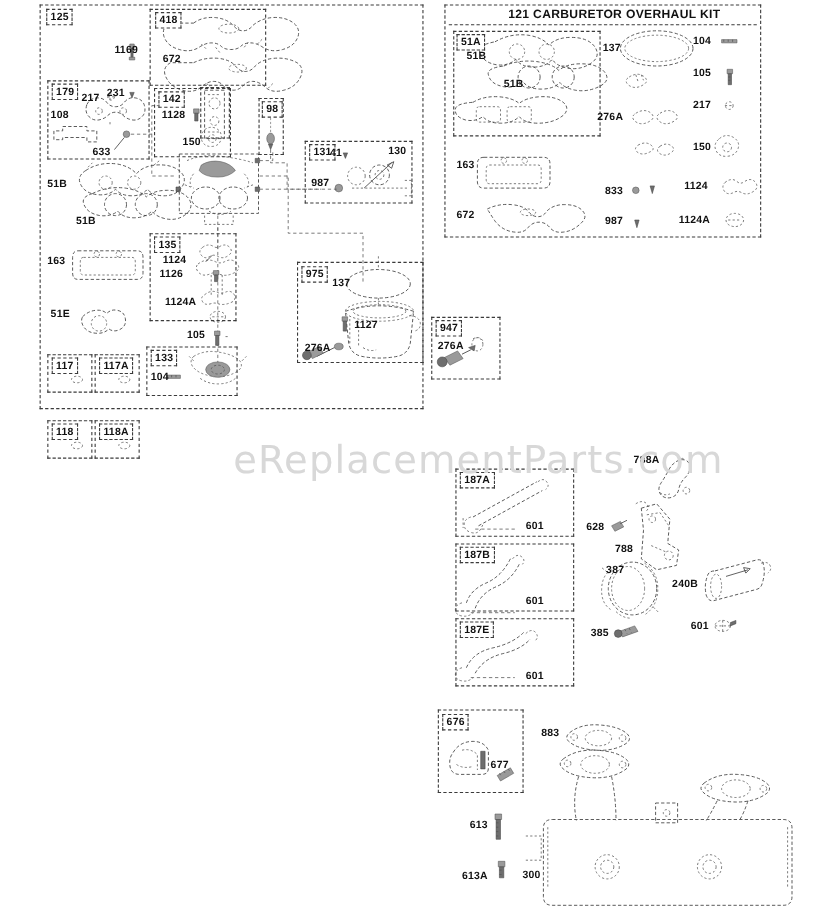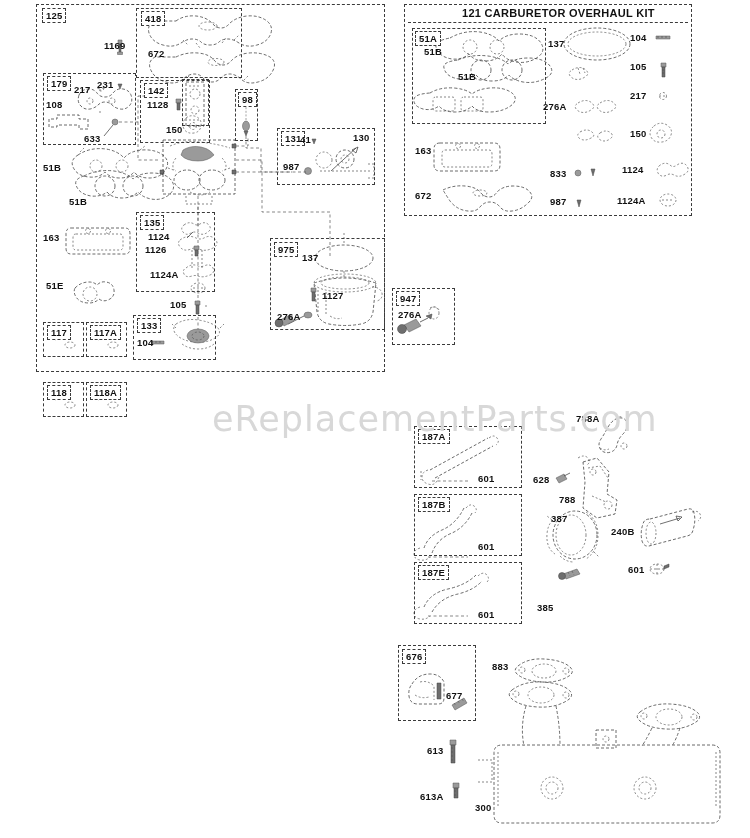--- a/index.html
+++ b/index.html
@@ -599,27 +599,27 @@
 
   <div class="dbox" style="left:414px;top:562px;width:108px;height:62px;"></div>
   <div class="chip boxed" style="left:418px;top:565px;">187E</div>
   <div class="lbl" style="left:478px;top:609px;">601</div>
 
   <div class="lbl" style="left:576px;top:413px;">788A</div>
   <div class="lbl" style="left:533px;top:474px;">628</div>
   <div class="lbl" style="left:559px;top:494px;">788</div>
   <div class="lbl" style="left:551px;top:513px;">387</div>
   <div class="lbl" style="left:611px;top:526px;">240B</div>
-  <div class="lbl" style="left:537px;top:570px;margin-top:32px;">385</div>
+  <div class="lbl" style="left:537px;top:570px;">385</div>
   <div class="lbl" style="left:628px;top:564px;">601</div>
 
   <div class="dbox" style="left:398px;top:645px;width:78px;height:76px;"></div>
   <div class="chip boxed" style="left:402px;top:649px;">676</div>
   <div class="lbl" style="left:446px;top:690px;">677</div>
 
   <div class="lbl" style="left:492px;top:661px;">883</div>
   <div class="lbl" style="left:427px;top:745px;">613</div>
   <div class="lbl" style="left:420px;top:791px;">613A</div>
-  <div class="lbl" style="left:475px;top:790px;margin-top:12px;">300</div>
+  <div class="lbl" style="left:475px;top:790px;">300</div>
 
   <div id="watermark">eReplacementParts.com</div>
 
 </div>
 
 </body></html>

